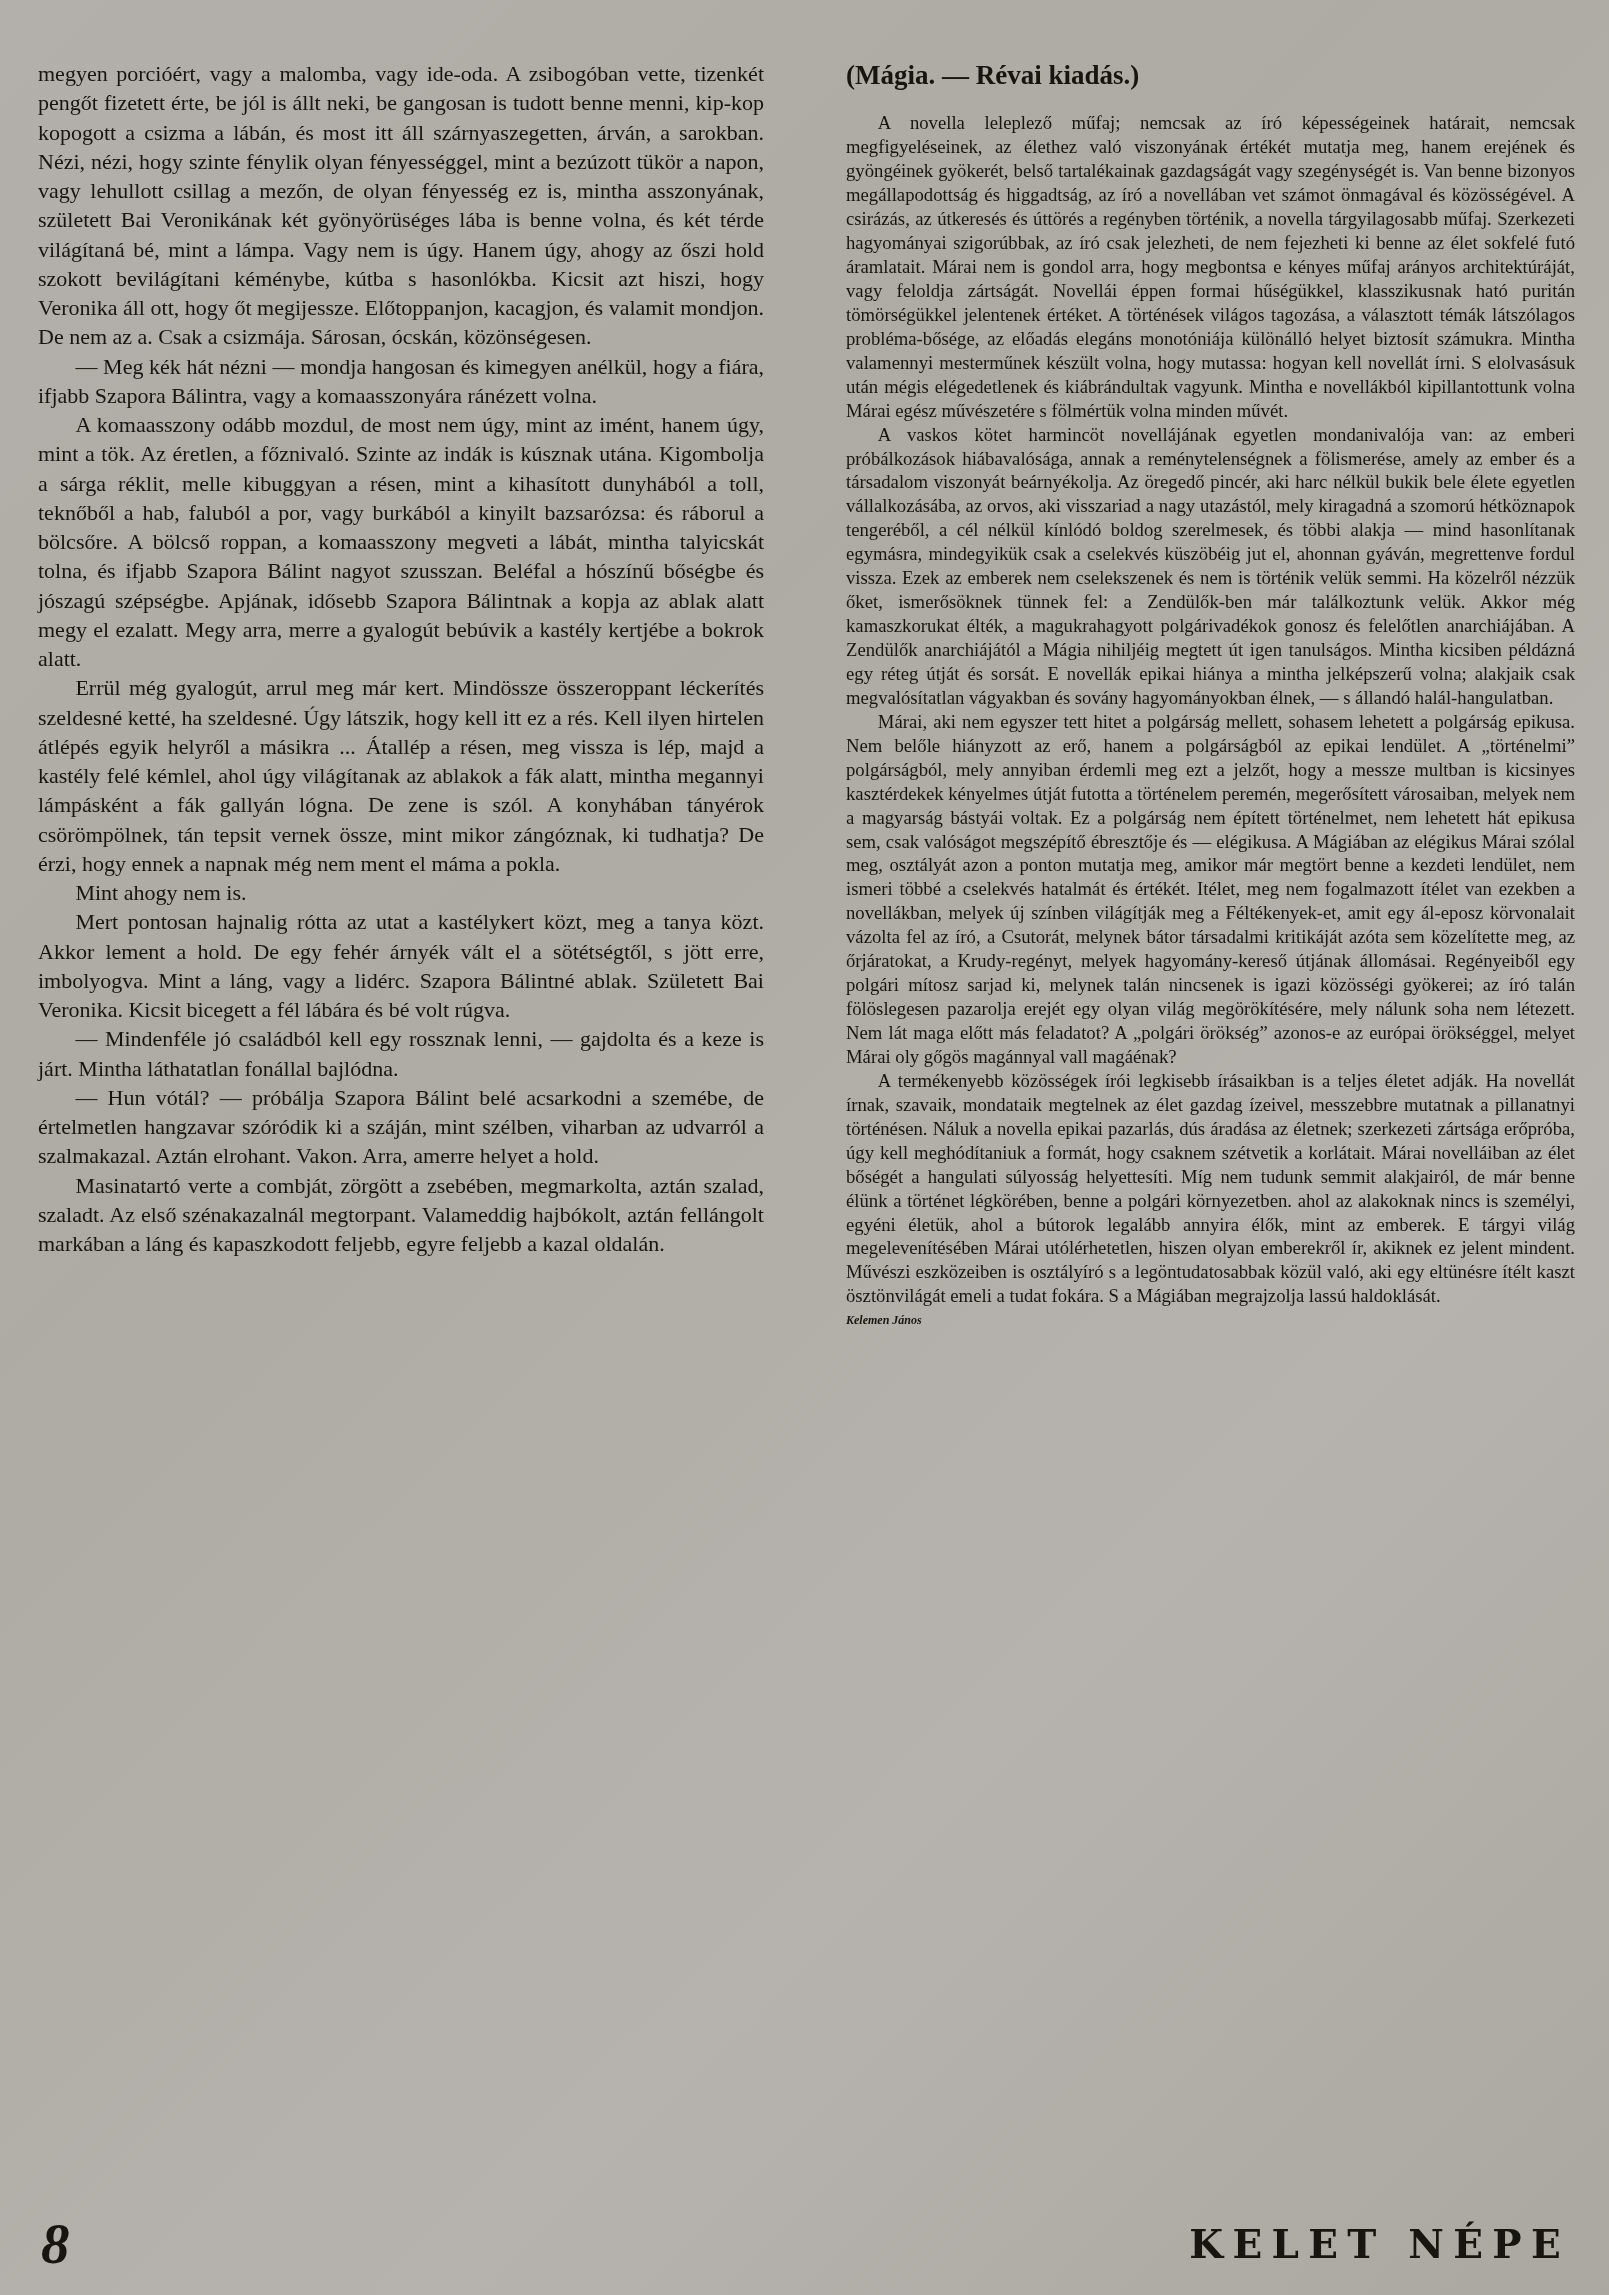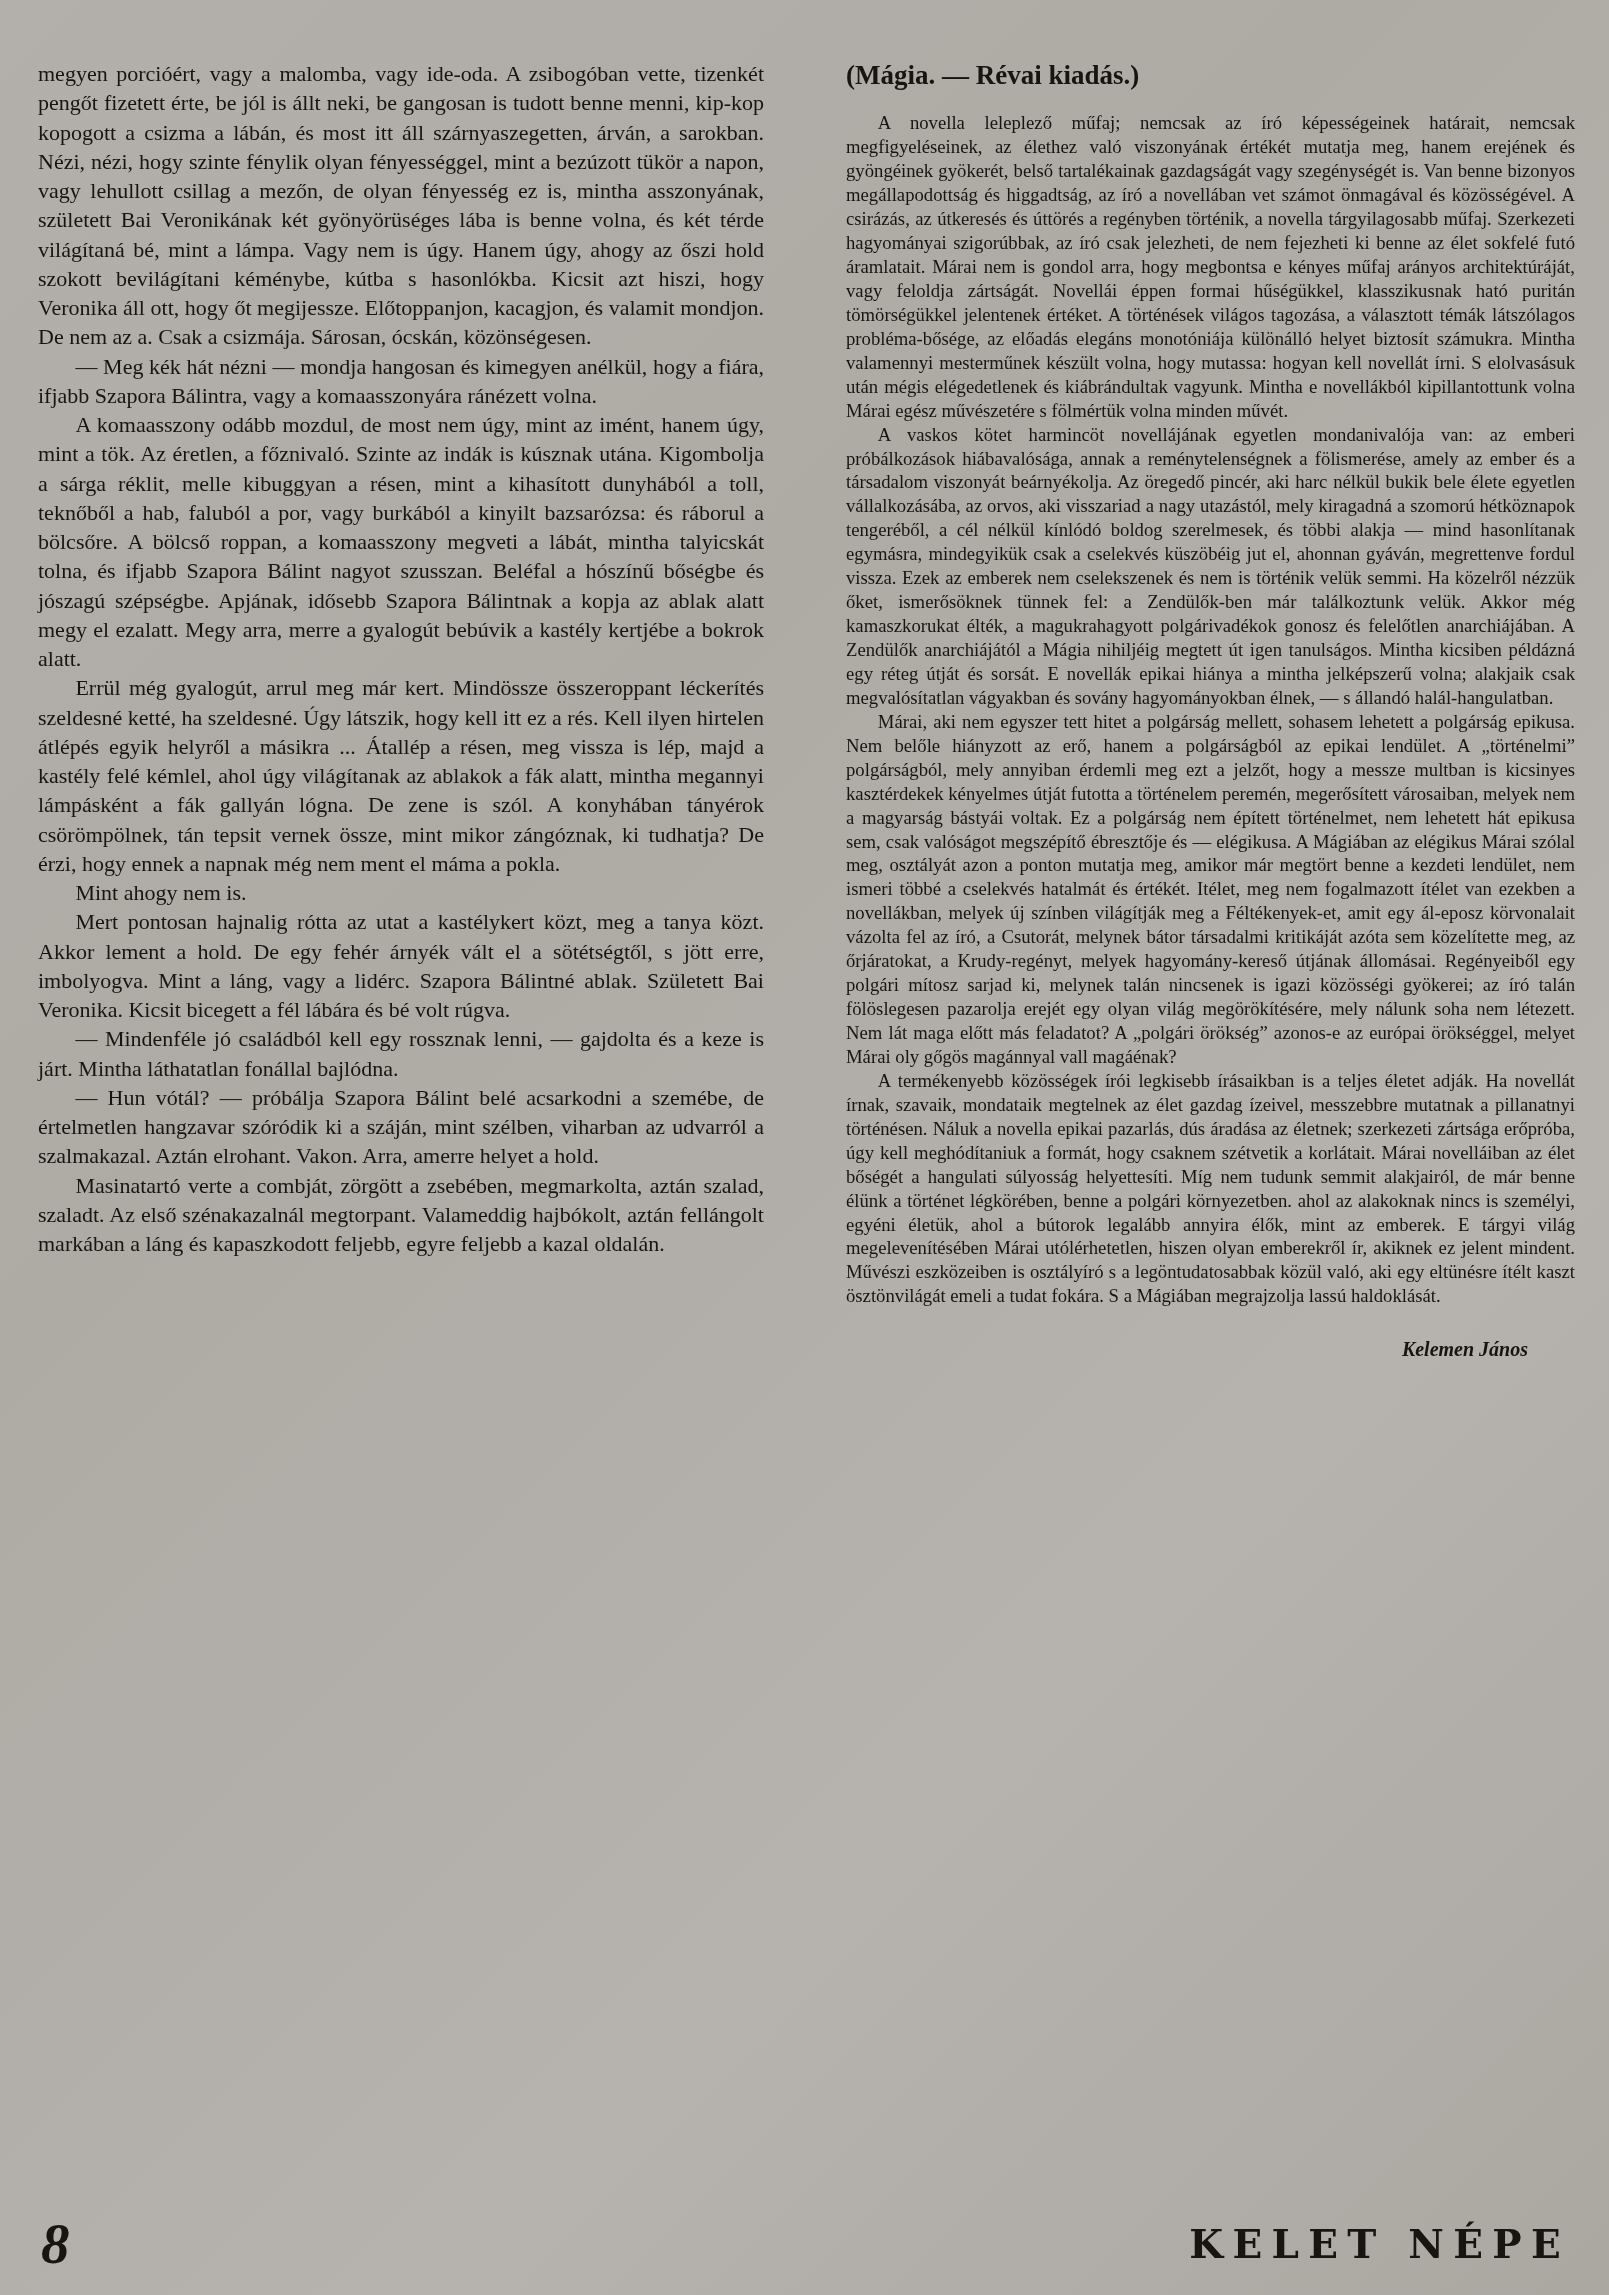--- a/index.html
+++ b/index.html
@@ -19,22 +19,22 @@
   .review-title{
     font-size:43px;font-weight:bold;font-style:italic;
     text-align:center;letter-spacing:0.7px;
     margin:0 0 9.3px 0;line-height:1.1;white-space:nowrap;
   }
   .review-subtitle{
     font-size:27px;font-weight:bold;
     margin:0 0 20px 0;line-height:1.2;
   }
   .signature{
-    text-align:right;font-style:italic;font-weight:bold;
-    margin-top:29px;padding-right:47px;font-size:20px;
+    font-style:italic;font-weight:bold;
+    margin-top:5px;padding-right:47px;font-size:12px;
   }
   .page-number{
     position:absolute;left:41px;bottom:23px;
     font-size:57px;font-weight:bold;font-style:italic;line-height:1;
   }
   .magazine-title{
     position:absolute;right:39px;bottom:31px;
     font-size:39px;font-weight:bold;letter-spacing:9.3px;line-height:1;
     font-family:"DejaVu Serif","Liberation Serif",serif;
   }

